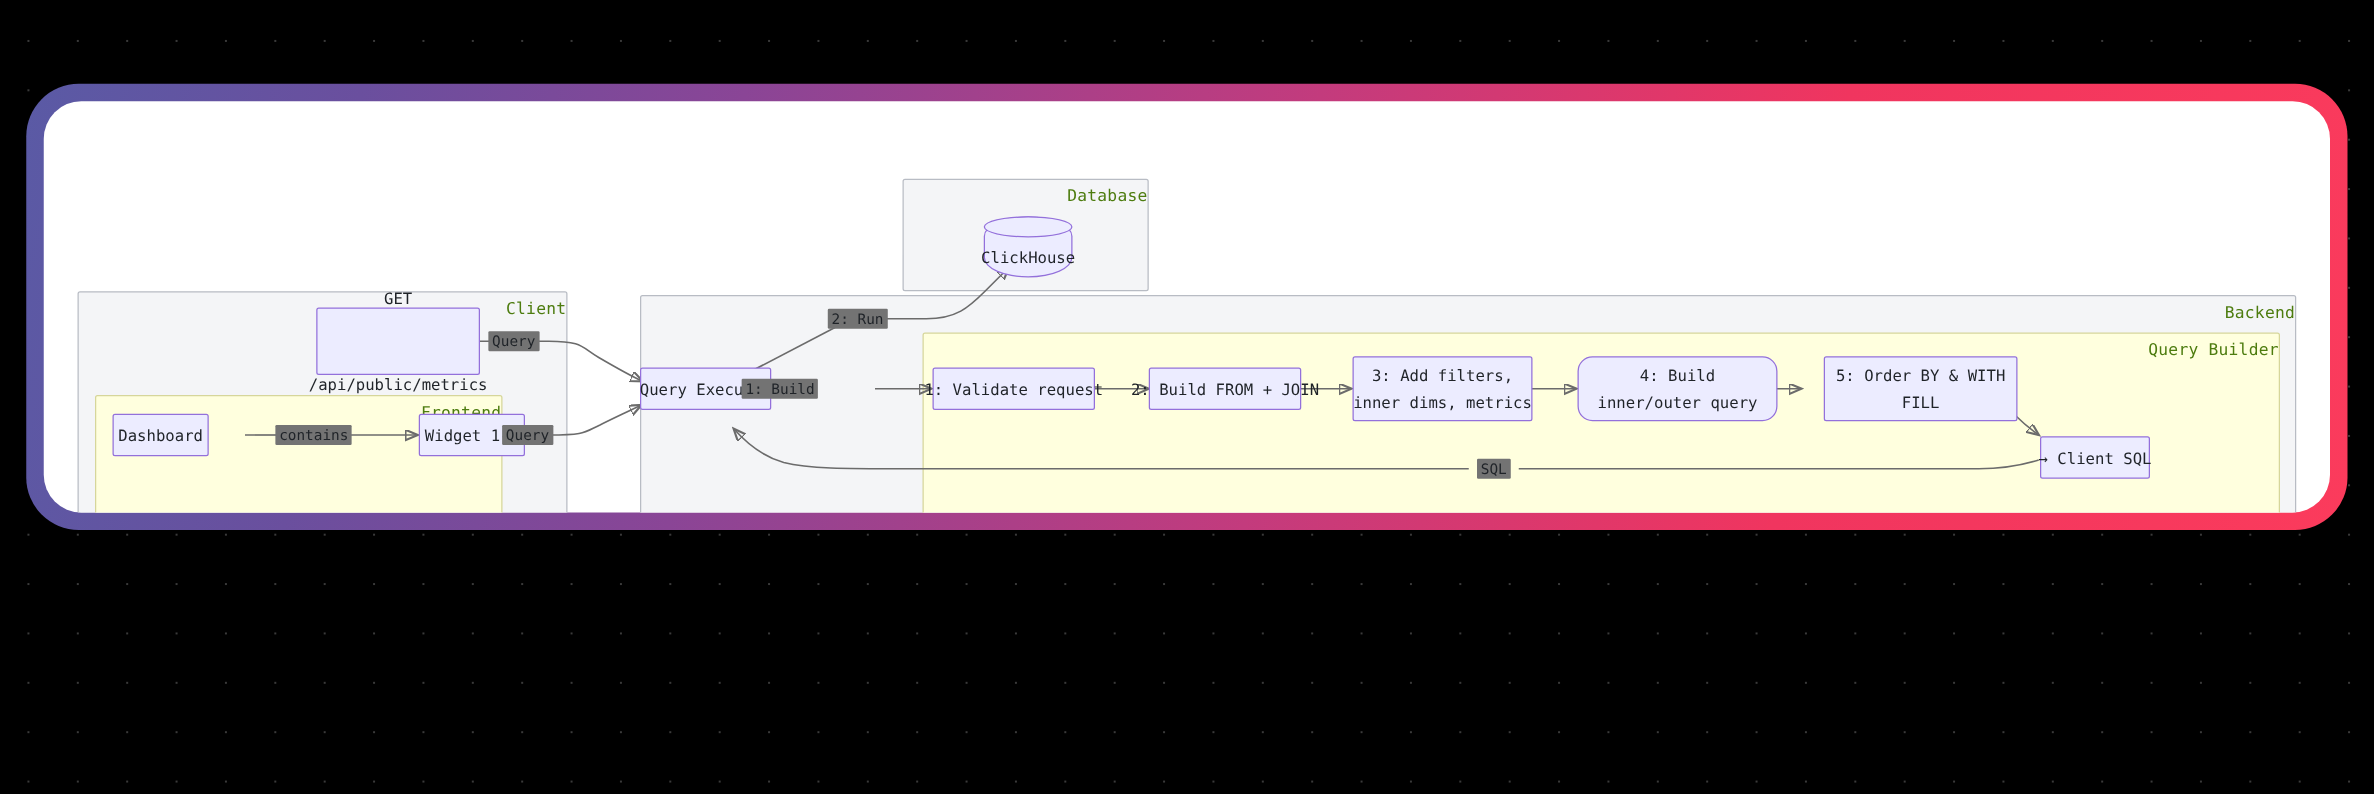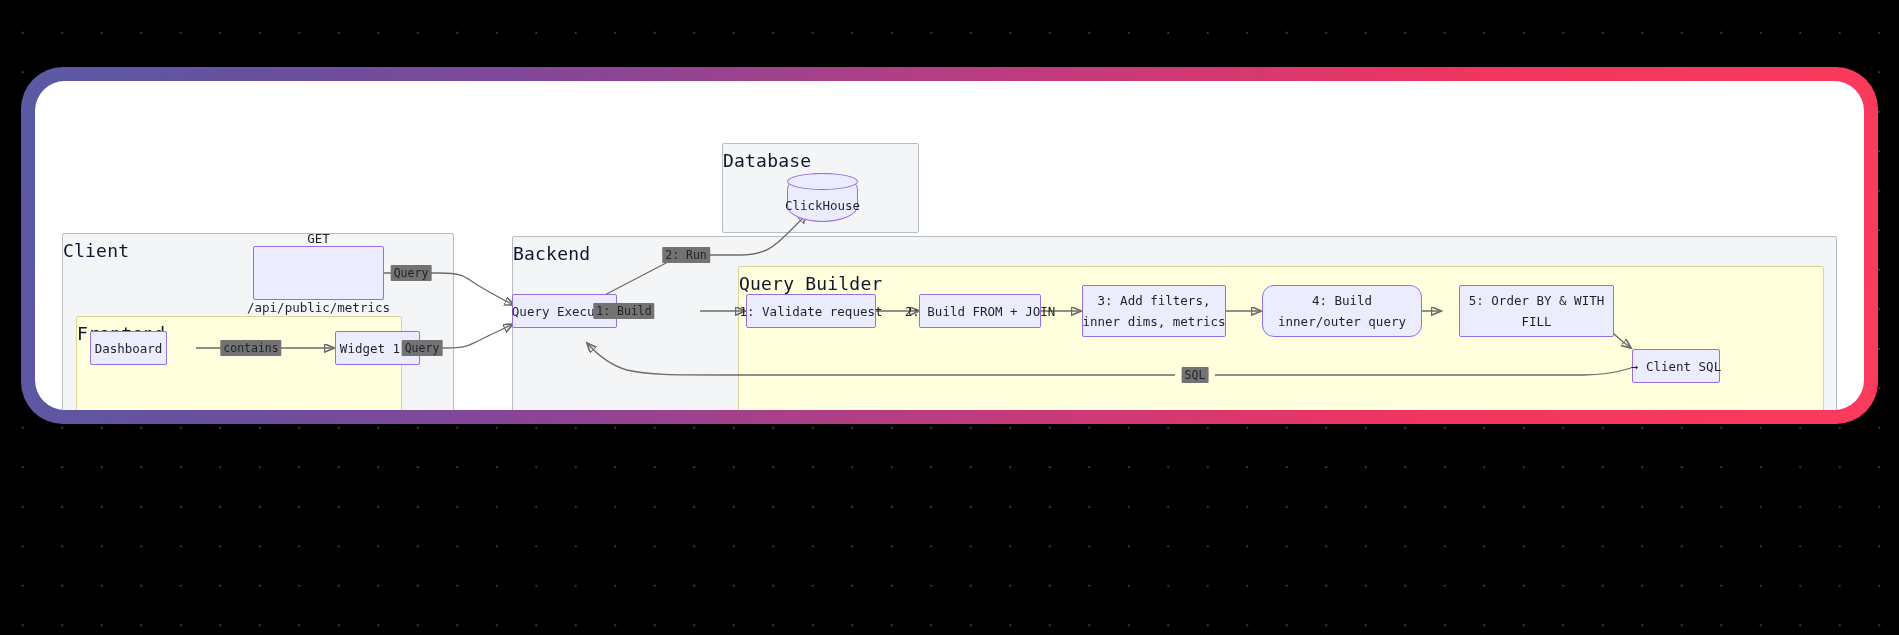--- a/index.html
+++ b/index.html
@@ -25,22 +25,22 @@
     background:#ffffff;border-radius:30px;overflow:hidden;
   }
 
   
   .sub{
     position:absolute;box-sizing:border-box;
     background:#f4f5f7;border:1px solid #b8bcc4;border-radius:2px;
   }
   .sub.yellow{background:#ffffde;border-color:#d6d69a;}
   .sub-title{
-    position:absolute;left:0;right:0;top:6px;text-align:left;
-    font-size:18px;color:#0f172a;letter-spacing:.2px;
+    position:absolute;left:0;right:0;top:6px;text-align:right;
+    font-size:13px;color:#4d7c0f;letter-spacing:.2px;
     white-space:nowrap;
   }
   .node{
     position:absolute;box-sizing:border-box;
     background:#ececff;border:1px solid #9370db;border-radius:2px;
     display:flex;flex-direction:column;align-items:center;justify-content:center;
     font-size:12.5px;color:#1f2328;line-height:17px;text-align:center;
     white-space:nowrap;
   }
   .node .ln2{margin-top:4px;}

